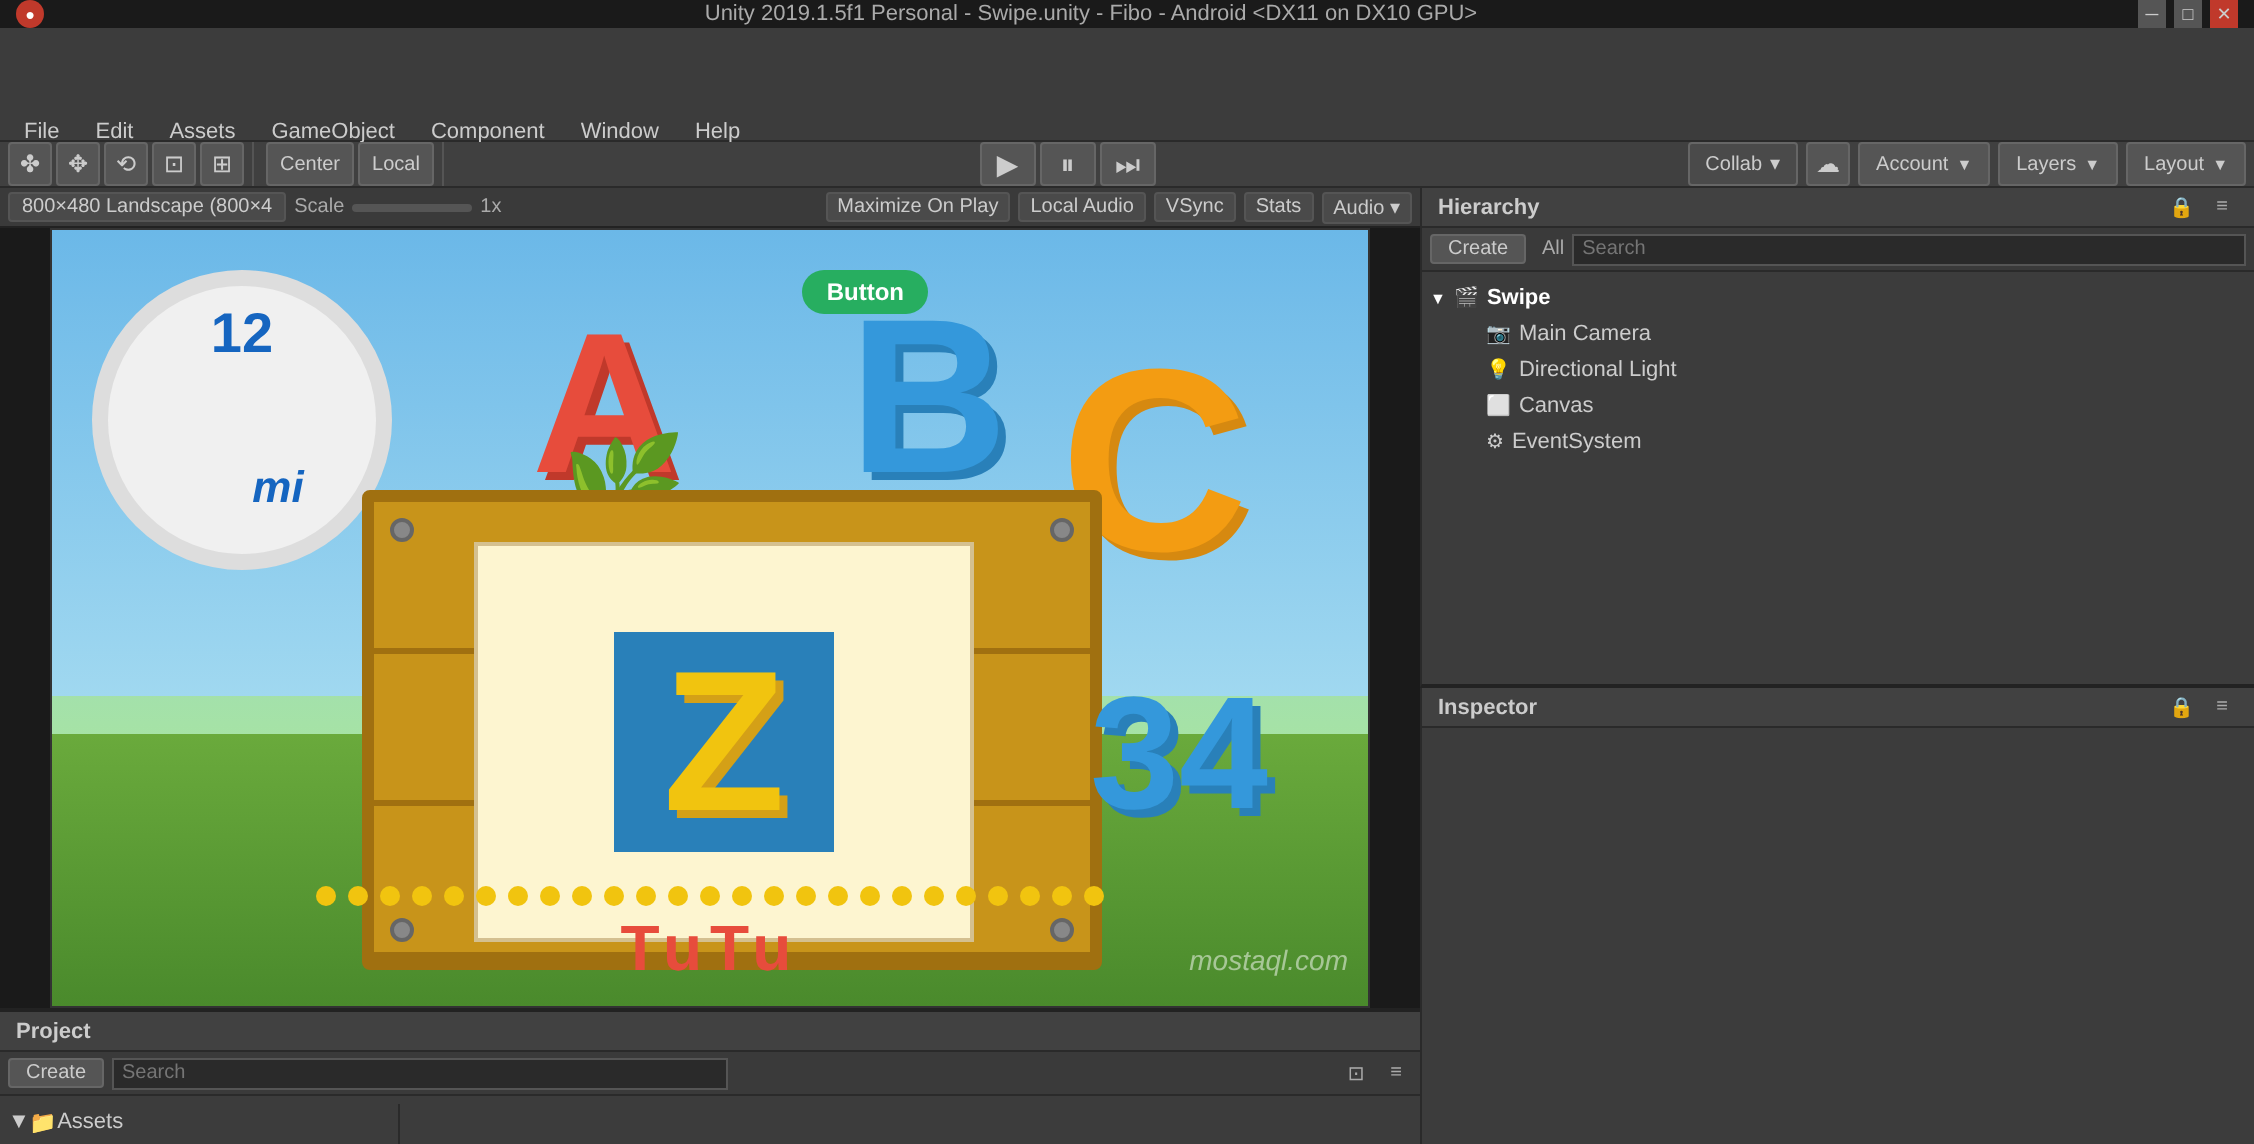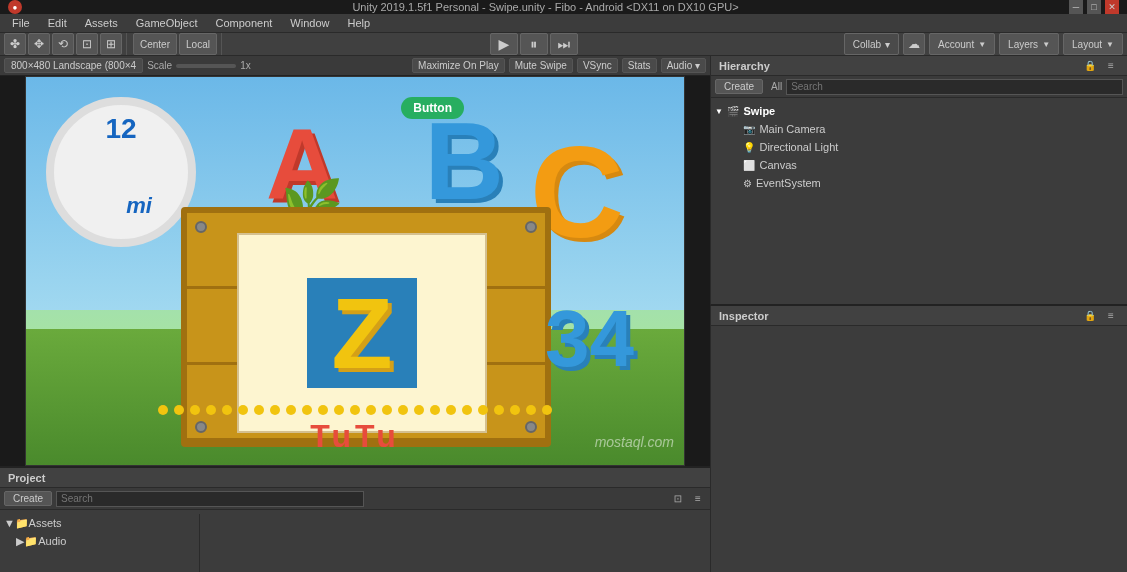--- a/index.html
+++ b/index.html
@@ -32,23 +32,24 @@
       font-size: 9px; cursor: pointer; display: flex; align-items: center; justify-content: center;
     }
     .win-btn.close { background: #c0392b; }
 
     
     #menu-bar {
       height: 20px;
       background: #3c3c3c;
       display: flex;
       align-items: flex-start;
-      padding: 1px 4px;
+      padding: 12px 4px;
       gap: 2px;
       border-bottom: 1px solid #2a2a2a;
+      margin-top: 32px;
     }
     .menu-item {
       padding: 2px 8px;
       cursor: pointer;
       color: #ccc;
       font-size: 11px;
     }
 
     
     #toolbar {
@@ -658,21 +659,21 @@
 
         <div id="game-options">
           <button class="game-opt-btn">
             <span>800×480 Landscape (800×4</span>
           </button>
           <span>Scale</span>
           <span style="width:60px;height:4px;background:#555;display:inline-block;vertical-align:middle;border-radius:2px;"></span>
           <span>1x</span>
           <div style="flex:1;"></div>
           <button class="small-btn">Maximize On Play</button>
-          <button class="small-btn">Mute Swipe</button>
+          <button class="small-btn">Local Audio</button>
           <button class="small-btn">VSync</button>
           <button class="small-btn">Stats</button>
           <button class="small-btn">Audio ▾</button>
         </div>
 
         <div id="game-canvas">
           <div id="game-scene">
 
             <div class="scene-sky"></div>
 

